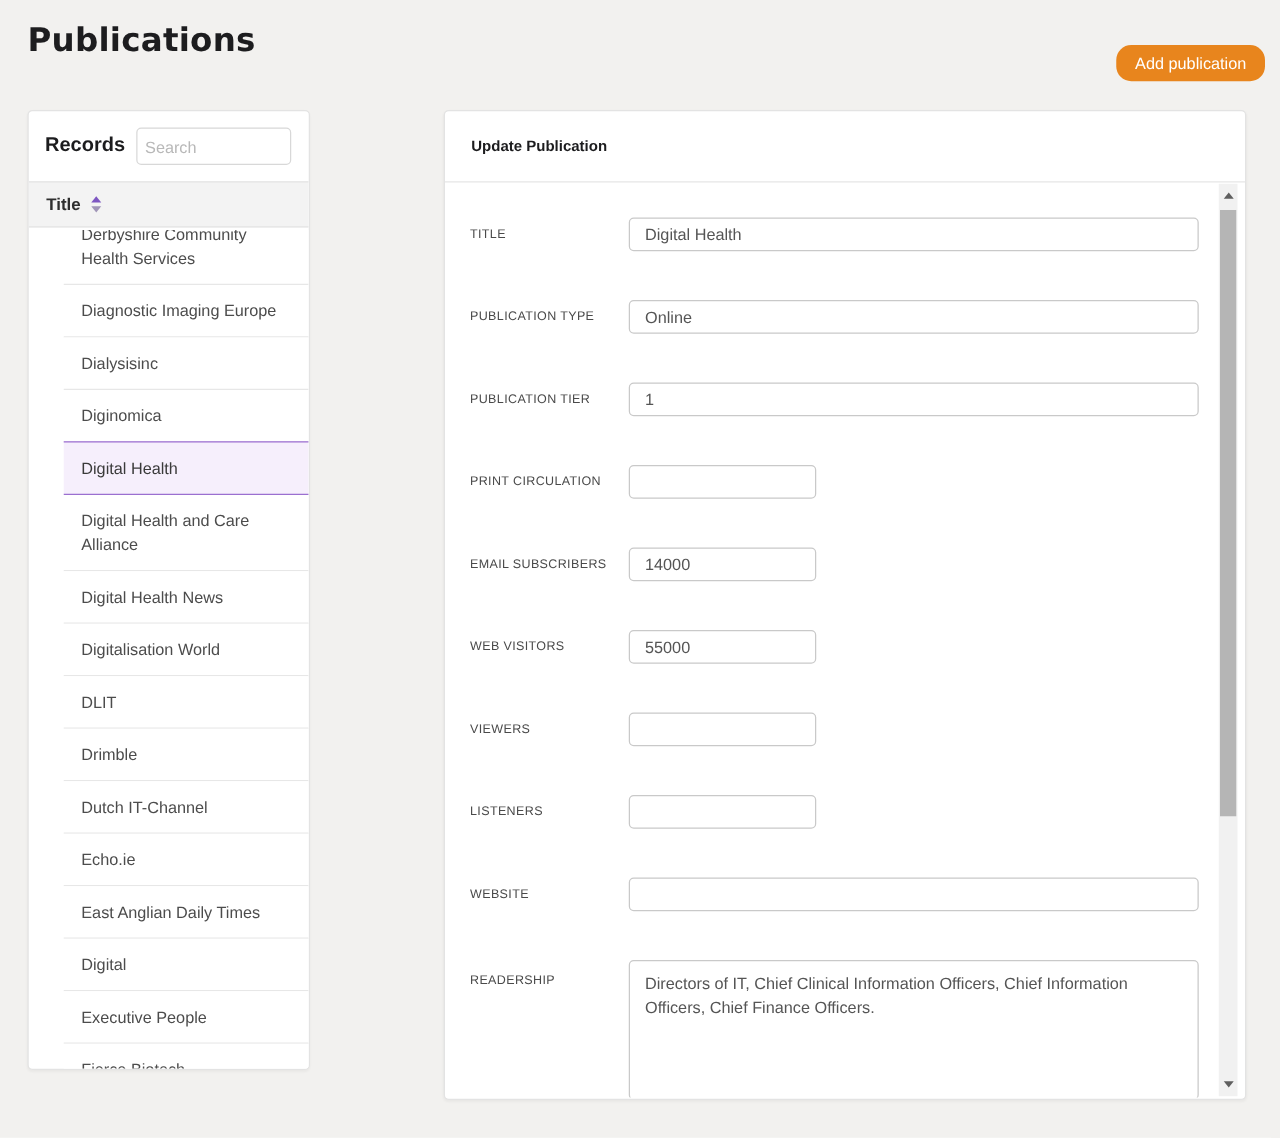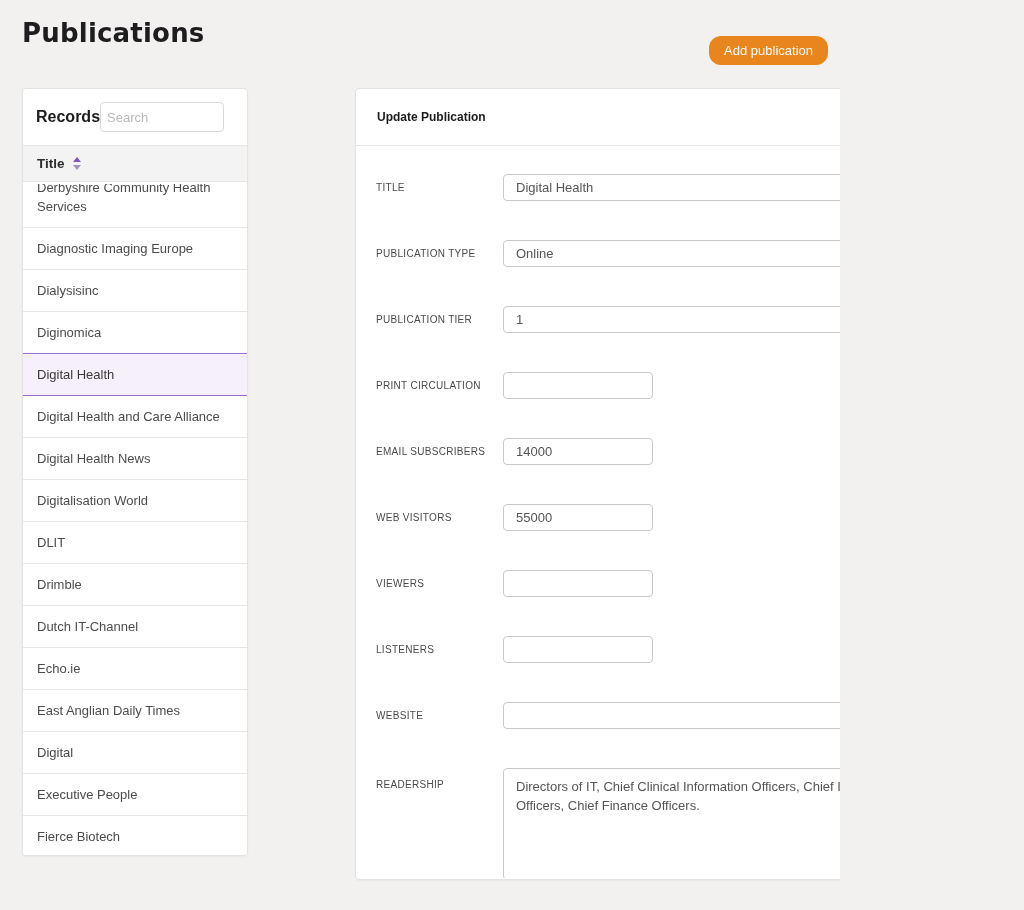--- a/index.html
+++ b/index.html
@@ -1,60 +1,60 @@
 <!DOCTYPE html>
 <html><head>
 <meta charset="utf-8">
 <style>
   * { margin:0; padding:0; box-sizing:border-box; }
   html,body { background:#f2f1ef; }
   .page {
-    position:relative; width:840px; height:910px; overflow:hidden;
+    position:relative; width:1024px; height:910px; overflow:hidden;
     background:#f2f1ef; font-family:"Liberation Sans", sans-serif;
   }
   
   .page-title {
     position:absolute; left:22px; top:18px;
     font-family:"DejaVu Sans", sans-serif;
     font-size:26px; font-weight:800; color:#1d1d1f; letter-spacing:0.2px;
   }
   .add-btn {
     position:absolute; top:36px; right:12px; height:29px; padding:0 15px;
     background:#e8851d; color:#fff; border:none; border-radius:12px;
     font-family:"Liberation Sans", sans-serif; font-size:13px; cursor:pointer;
   }
   
   .card {
     position:absolute; background:#fff; border:1px solid #e3e3e3;
     border-radius:4px; box-shadow:0 1px 2px rgba(0,0,0,0.04);
   }
   
   .records-card { left:22px; top:88px; width:226px; height:768px; overflow:hidden; }
-  .records-header { height:56px; display:flex; align-items:center; padding:0 13px; }
+  .records-header { height:56px; display:flex; align-items:center; padding:0 13px; gap:9px; }
   .records-title { font-weight:700; font-size:16px; color:#1c1c1e; }
   .search {
     width:124px; height:30px; border:1px solid #d8d8d8; border-radius:4px;
     padding:0 6px; font-size:13px; color:#555; outline:none;
     font-family:"Liberation Sans", sans-serif;
   }
   .search::placeholder { color:#b8b8b8; }
   .table-header {
     height:37px; background:#f3f3f3; border-top:1px solid #e4e4e4;
     border-bottom:1px solid #e4e4e4; display:flex; align-items:center;
     padding:0 14px; gap:8px; font-weight:700; font-size:13.5px; color:#2e2e2e;
     cursor:pointer;
   }
   .sort-icon { display:flex; flex-direction:column; gap:3px; }
   .tri-up { width:0; height:0; border-left:4px solid transparent; border-right:4px solid transparent; border-bottom:5px solid #7e57c2; }
   .tri-down { width:0; height:0; border-left:4px solid transparent; border-right:4px solid transparent; border-top:5px solid #a196b8; }
   .list-viewport { position:absolute; top:95px; bottom:0; left:0; right:0; overflow:hidden; }
   .list-inner { margin-top:-17px; }
   .row {
     padding:11px 14px; font-size:13px; line-height:19px; color:#4c4c4c;
-    border-bottom:1px solid #e7e7e7; cursor:pointer; background:#fff;
+    border-bottom:1px solid #e7e7e7; cursor:pointer; background:#fff;margin-left:28px;
   }
   .row.selected {
     background:#f6effc; border-top:1px solid #9b6fd0; border-bottom:1px solid #9b6fd0;
     margin-top:-1px; color:#3a3a3a;
   }
   
   .form-card { left:355px; top:88px; width:642px; height:792px; overflow:hidden; }
   .form-header {
     height:57px; border-bottom:1px solid #e6e6e6; display:flex; align-items:center;
     padding:0 21px; font-weight:700; font-size:12px; color:#1c1c1e;

